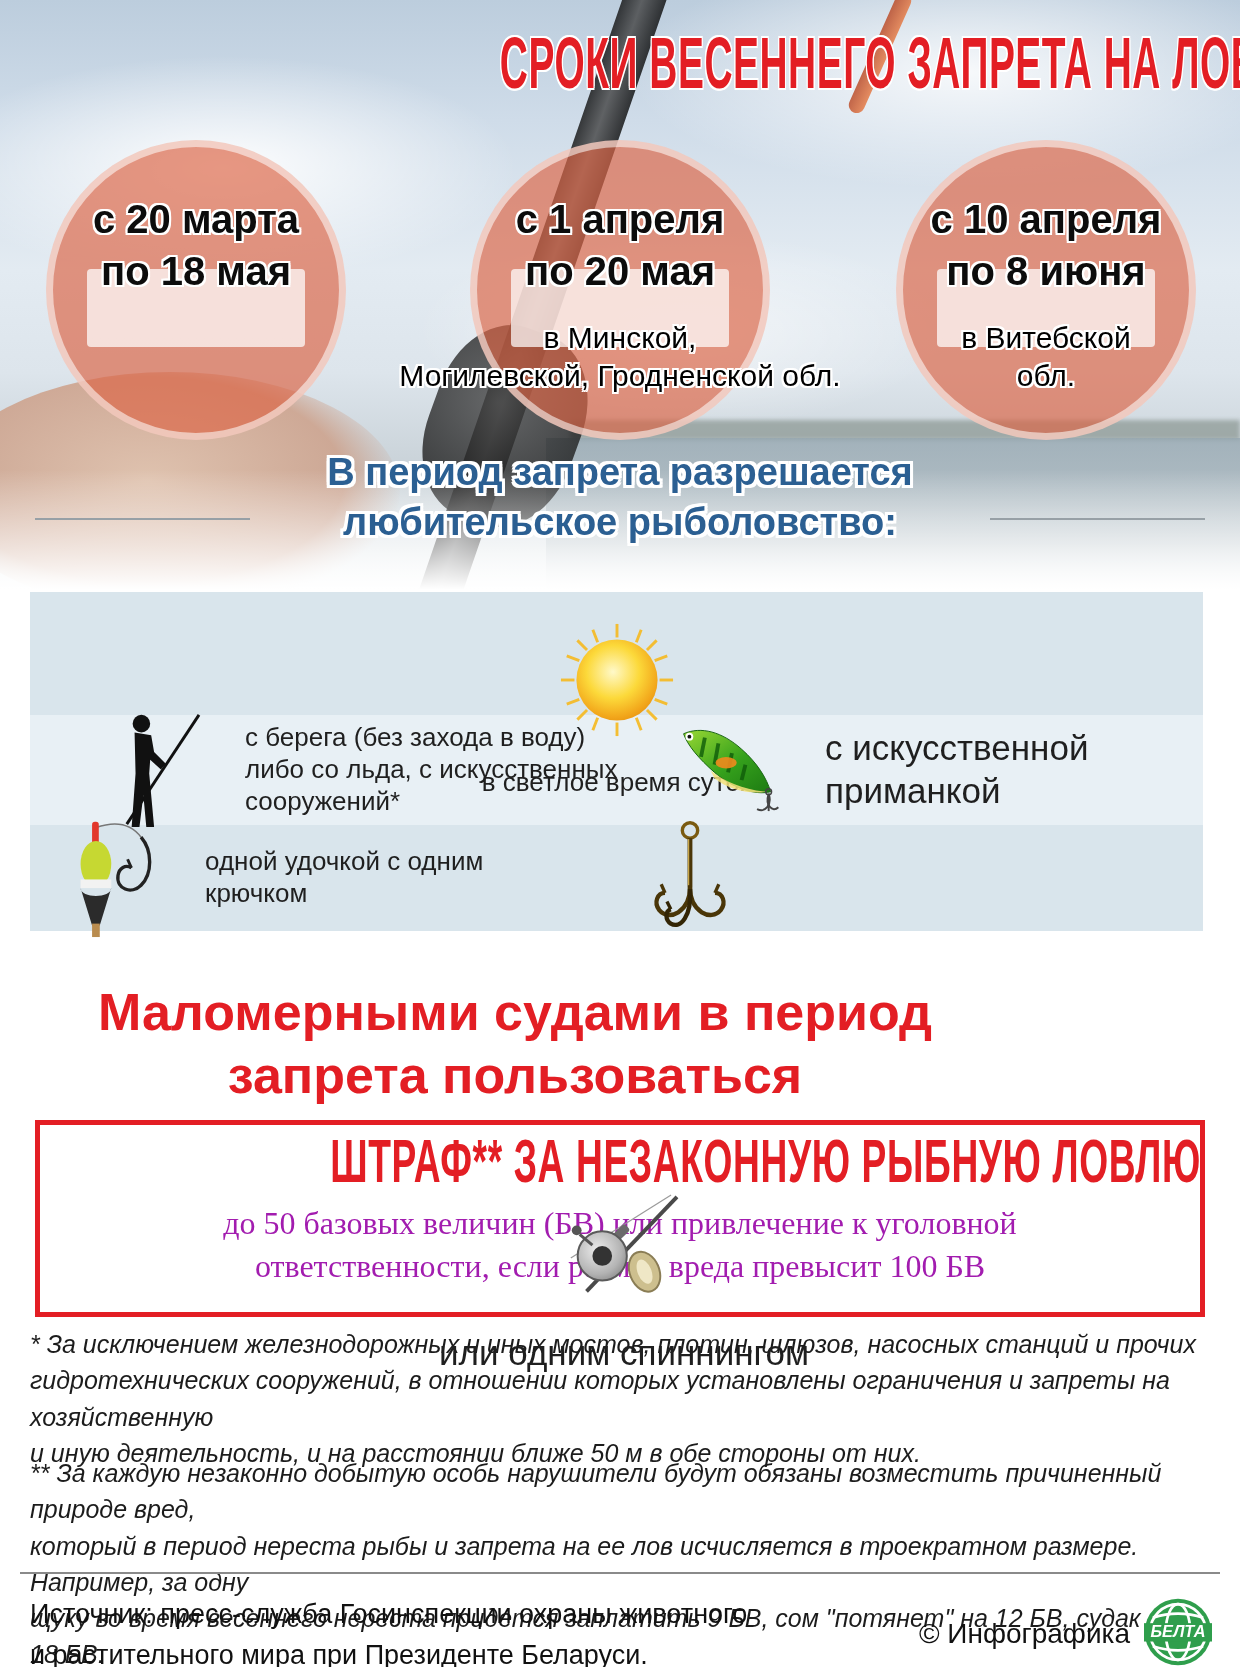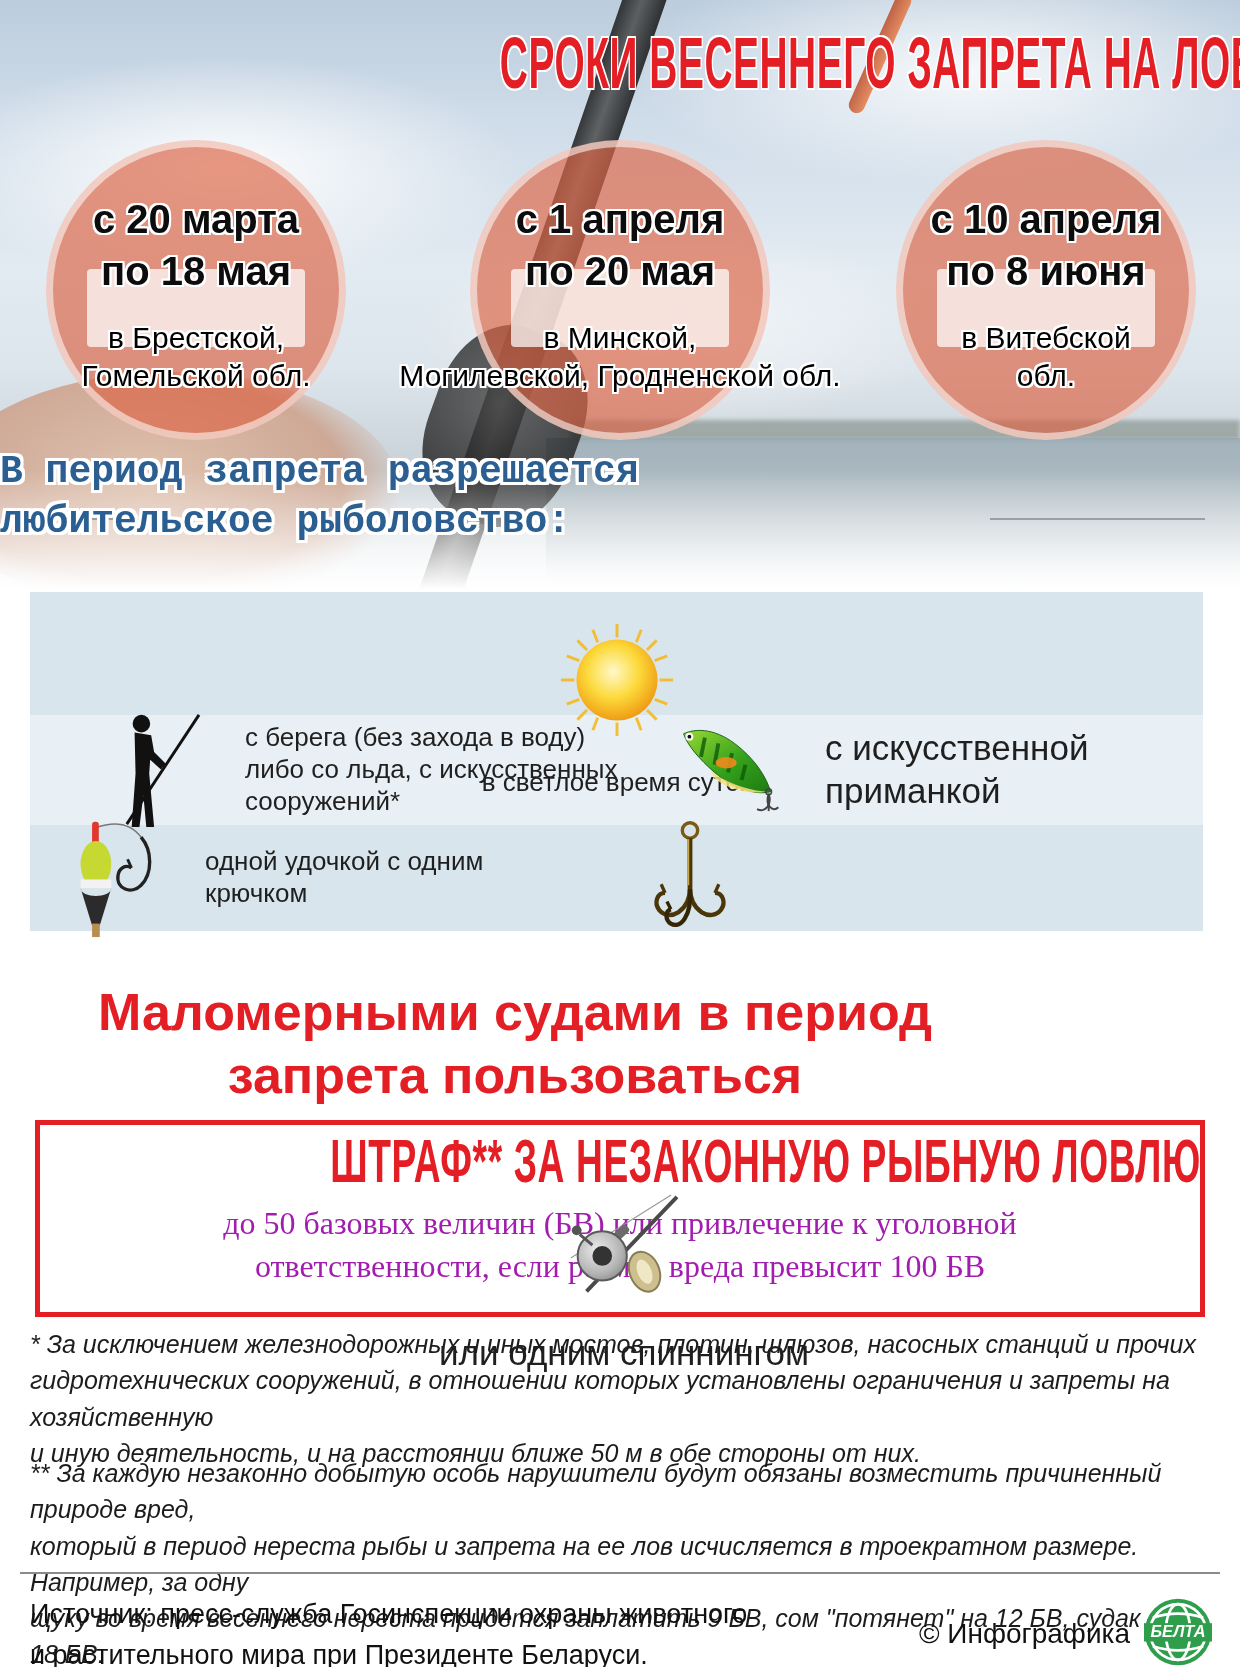--- a/index.html
+++ b/index.html
@@ -40,22 +40,22 @@
   .circle{position:absolute;top:140px;width:300px;height:300px;border-radius:50%;box-sizing:border-box;
     background:rgba(219,101,71,.68);border:7px solid rgba(255,255,255,.55);}
   .circle.c1{left:46px;} .circle.c2{left:470px;} .circle.c3{left:896px;}
   .whitebar{position:absolute;top:122px;left:50%;transform:translateX(-50%);
     width:218px;height:78px;background:rgba(255,255,255,.72);border-radius:4px;}
   .dates{position:absolute;top:46px;left:50%;transform:translateX(-50%);width:max-content;z-index:2;
     text-align:center;font-size:40px;font-weight:700;line-height:1.3;color:#0c0c0c;white-space:pre-line;}
   .regions{position:absolute;top:172px;left:50%;transform:translateX(-50%);width:max-content;z-index:2;
     text-align:center;font-size:30px;line-height:1.25;color:#000;white-space:pre-line;}
   
-  .allowed-heading{position:absolute;top:447px;left:0;width:1240px;text-align:left;z-index:2;
-    color:#2b5f92;font-size:38px;font-weight:700;line-height:1.32;white-space:pre-line;font-family:Liberation Mono, monospace;}
+  .allowed-heading{position:absolute;top:447px;left:0;width:1240px;text-align:center;z-index:2;
+    color:#2b5f92;font-size:38px;font-weight:700;line-height:1.32;white-space:pre-line;}
   .hline{position:absolute;top:518px;height:2px;background:#97a0a6;}
   .hline.l{left:35px;width:215px;} .hline.r{left:990px;width:215px;}
   .rows{position:absolute;top:592px;left:30px;width:1173px;z-index:2;}
   .row{display:flex;align-items:center;}
   .row.shade-a{background:#d9e5ec;} .row.shade-b{background:#e8f0f5;padding-left:40px;}
   .r1{height:123px;flex-direction:column;} .r2{height:110px;} .r3{height:106px;}
   .ci-l{flex:0 0 175px;display:flex;justify-content:center;align-items:center;}
   .ct-l{flex:0 0 405px;font-size:26px;line-height:1.22;color:#1f1f1f;white-space:pre-line;}
   .ci-r{flex:0 0 160px;display:flex;justify-content:center;align-items:center;}
   .ct-r{flex:1;padding-left:15px;font-size:35px;line-height:1.22;color:#1f1f1f;white-space:pre-line;}
@@ -95,22 +95,20 @@
   </div>
 
   <div class="main-title ow">
     <span>СРОКИ ВЕСЕННЕГО ЗАПРЕТА НА ЛОВ РЫБЫ В БЕЛАРУСИ</span>
   </div>
 
   <div class="circle c1">
     <div class="whitebar"></div>
     <div class="dates ow">с 20 марта
 по 18 мая</div>
-    <div class="regions ow">в Брестской,
-Гомельской обл.</div>
   </div>
   <div class="circle c2">
     <div class="whitebar"></div>
     <div class="dates ow">с 1 апреля
 по 20 мая</div>
     <div class="regions ow">в Минской,
 Могилевской, Гродненской обл.</div>
   </div>
   <div class="circle c3">
     <div class="whitebar"></div>

